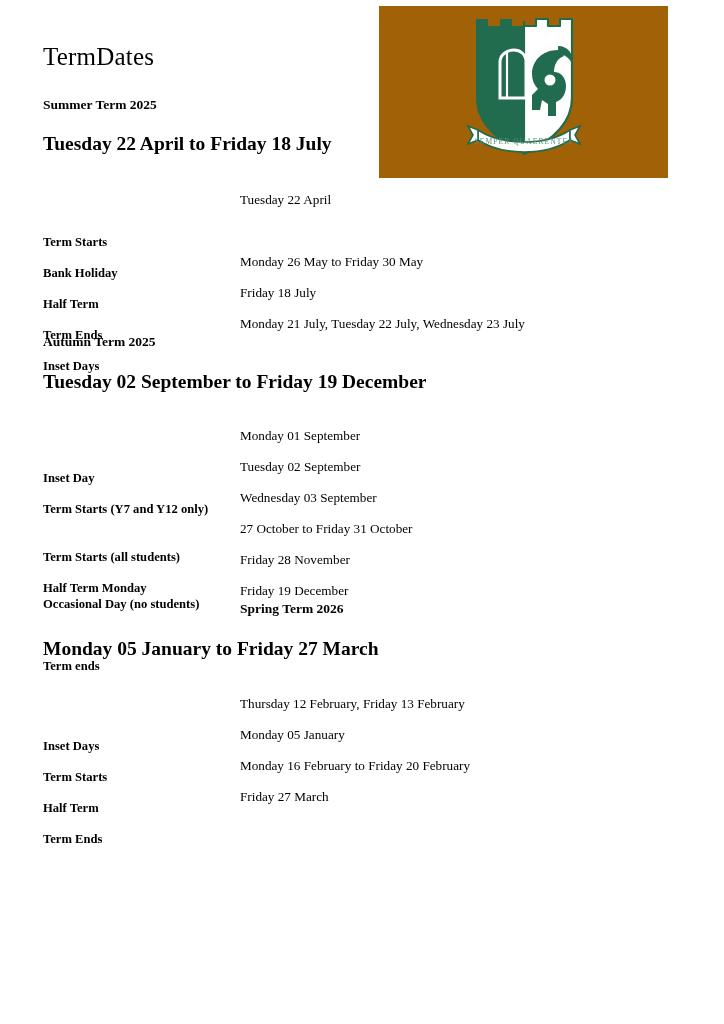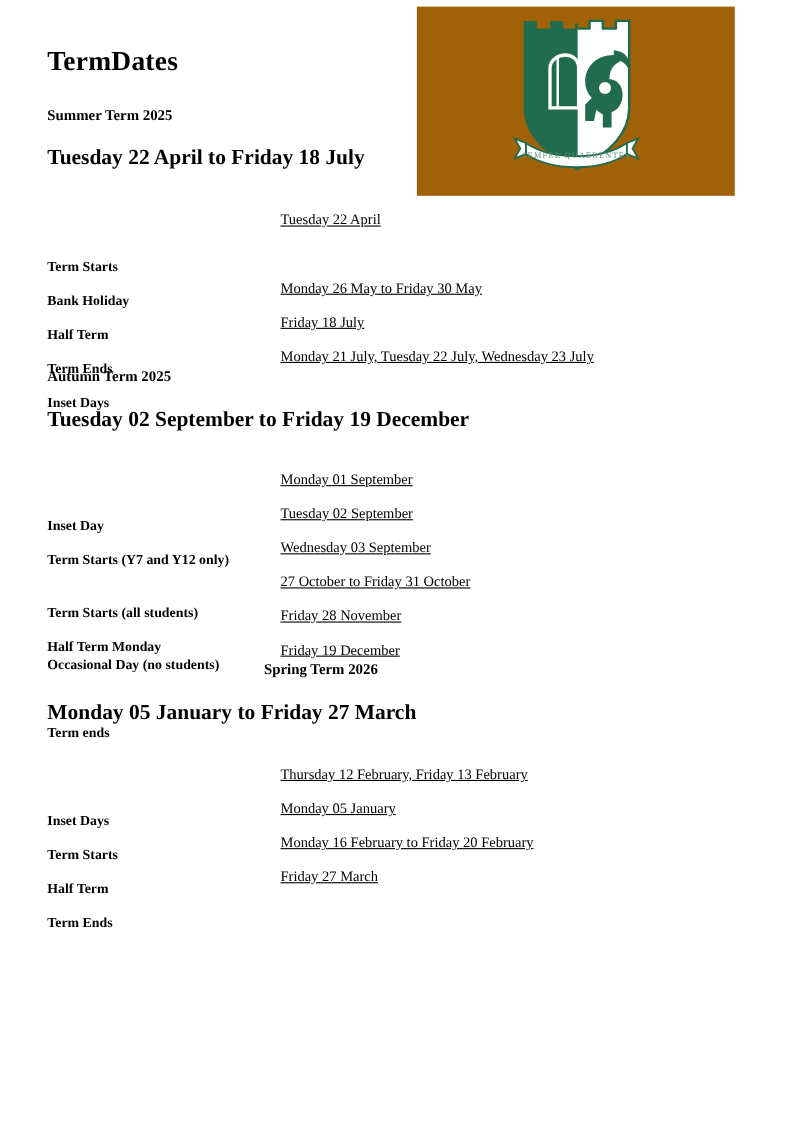--- a/index.html
+++ b/index.html
@@ -36,21 +36,21 @@
     width: 124px;
     height: 152px;
   }
 
   
   .doc-title {
     position: absolute;
     left: 43px;
     top: 43px;
     font-size: 25px;
-    font-weight: bold;
+    font-weight: normal;
     letter-spacing: 0.2px;
   }
   .term-name {
     position: absolute;
     left: 43px;
     font-size: 13.5px;
     font-weight: bold;
   }
   .term-name.indented { left: 240px; }
   .term-range {
@@ -65,26 +65,25 @@
     position: absolute;
     left: 43px;
     width: 180px;
     font-size: 12.6px;
     font-weight: bold;
     line-height: 15.5px;
     margin-top: 43px;
   }
   .val {
     position: absolute;
-    left: 255px;
+    left: 240px;
     width: 440px;
     font-size: 13.2px;
     line-height: 15.5px;
     white-space: nowrap;
-    text-decoration: underline;
   }
 </style>
 </head>
 <body>
 
 <div class="page">
 
   <div class="logo-box">
     <svg class="crest" viewBox="0 0 124 152">
 

